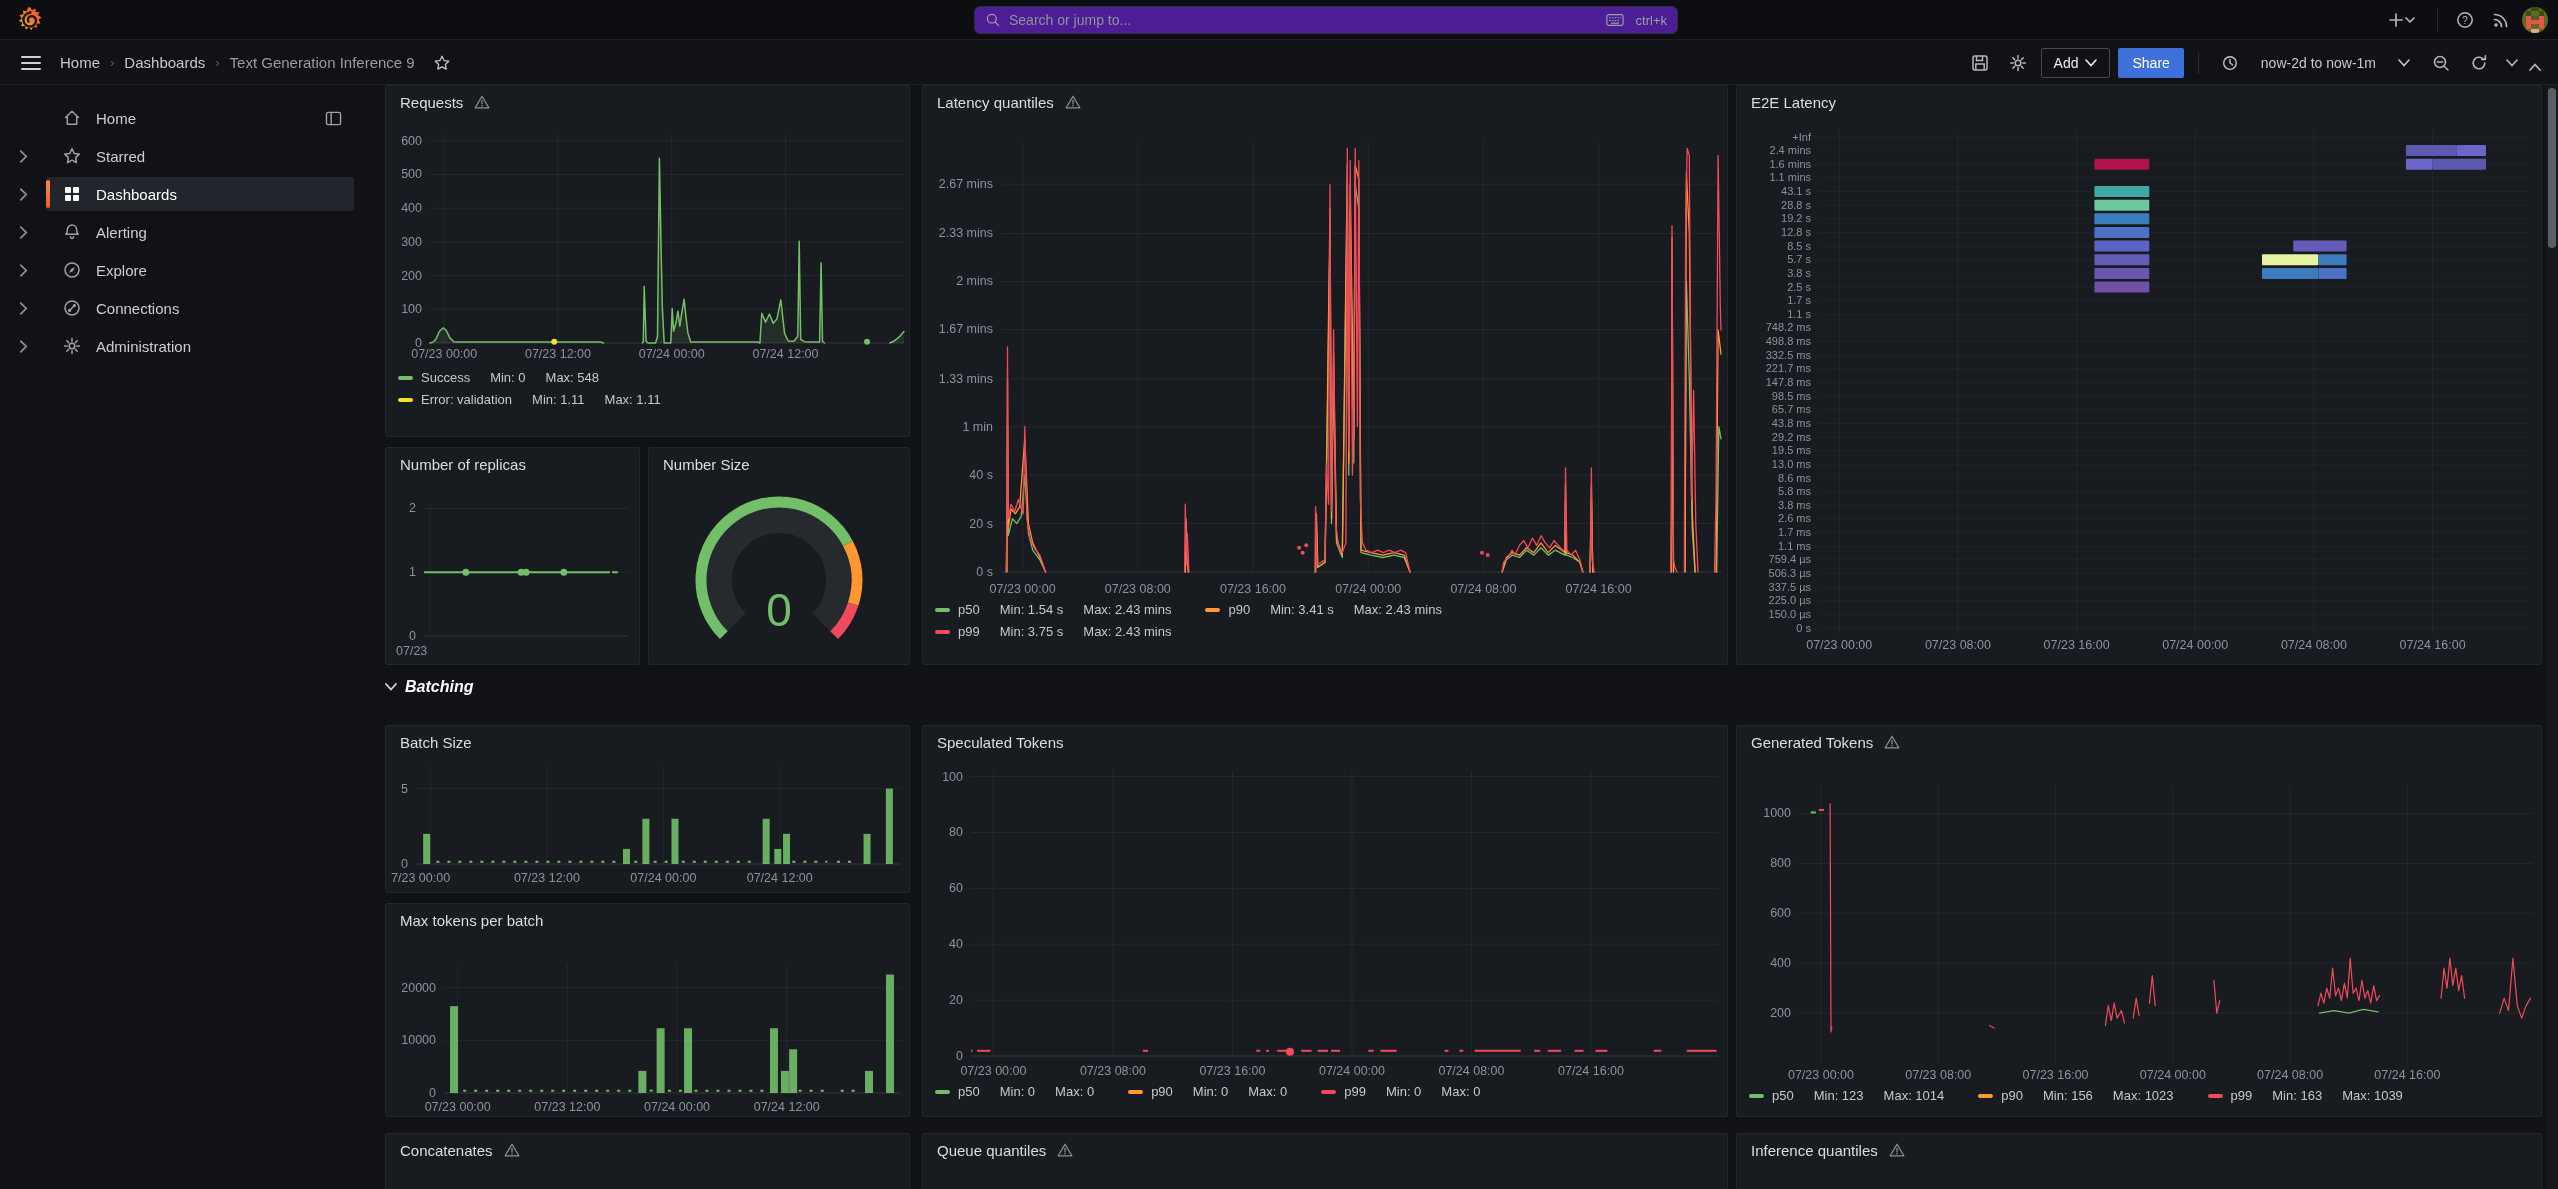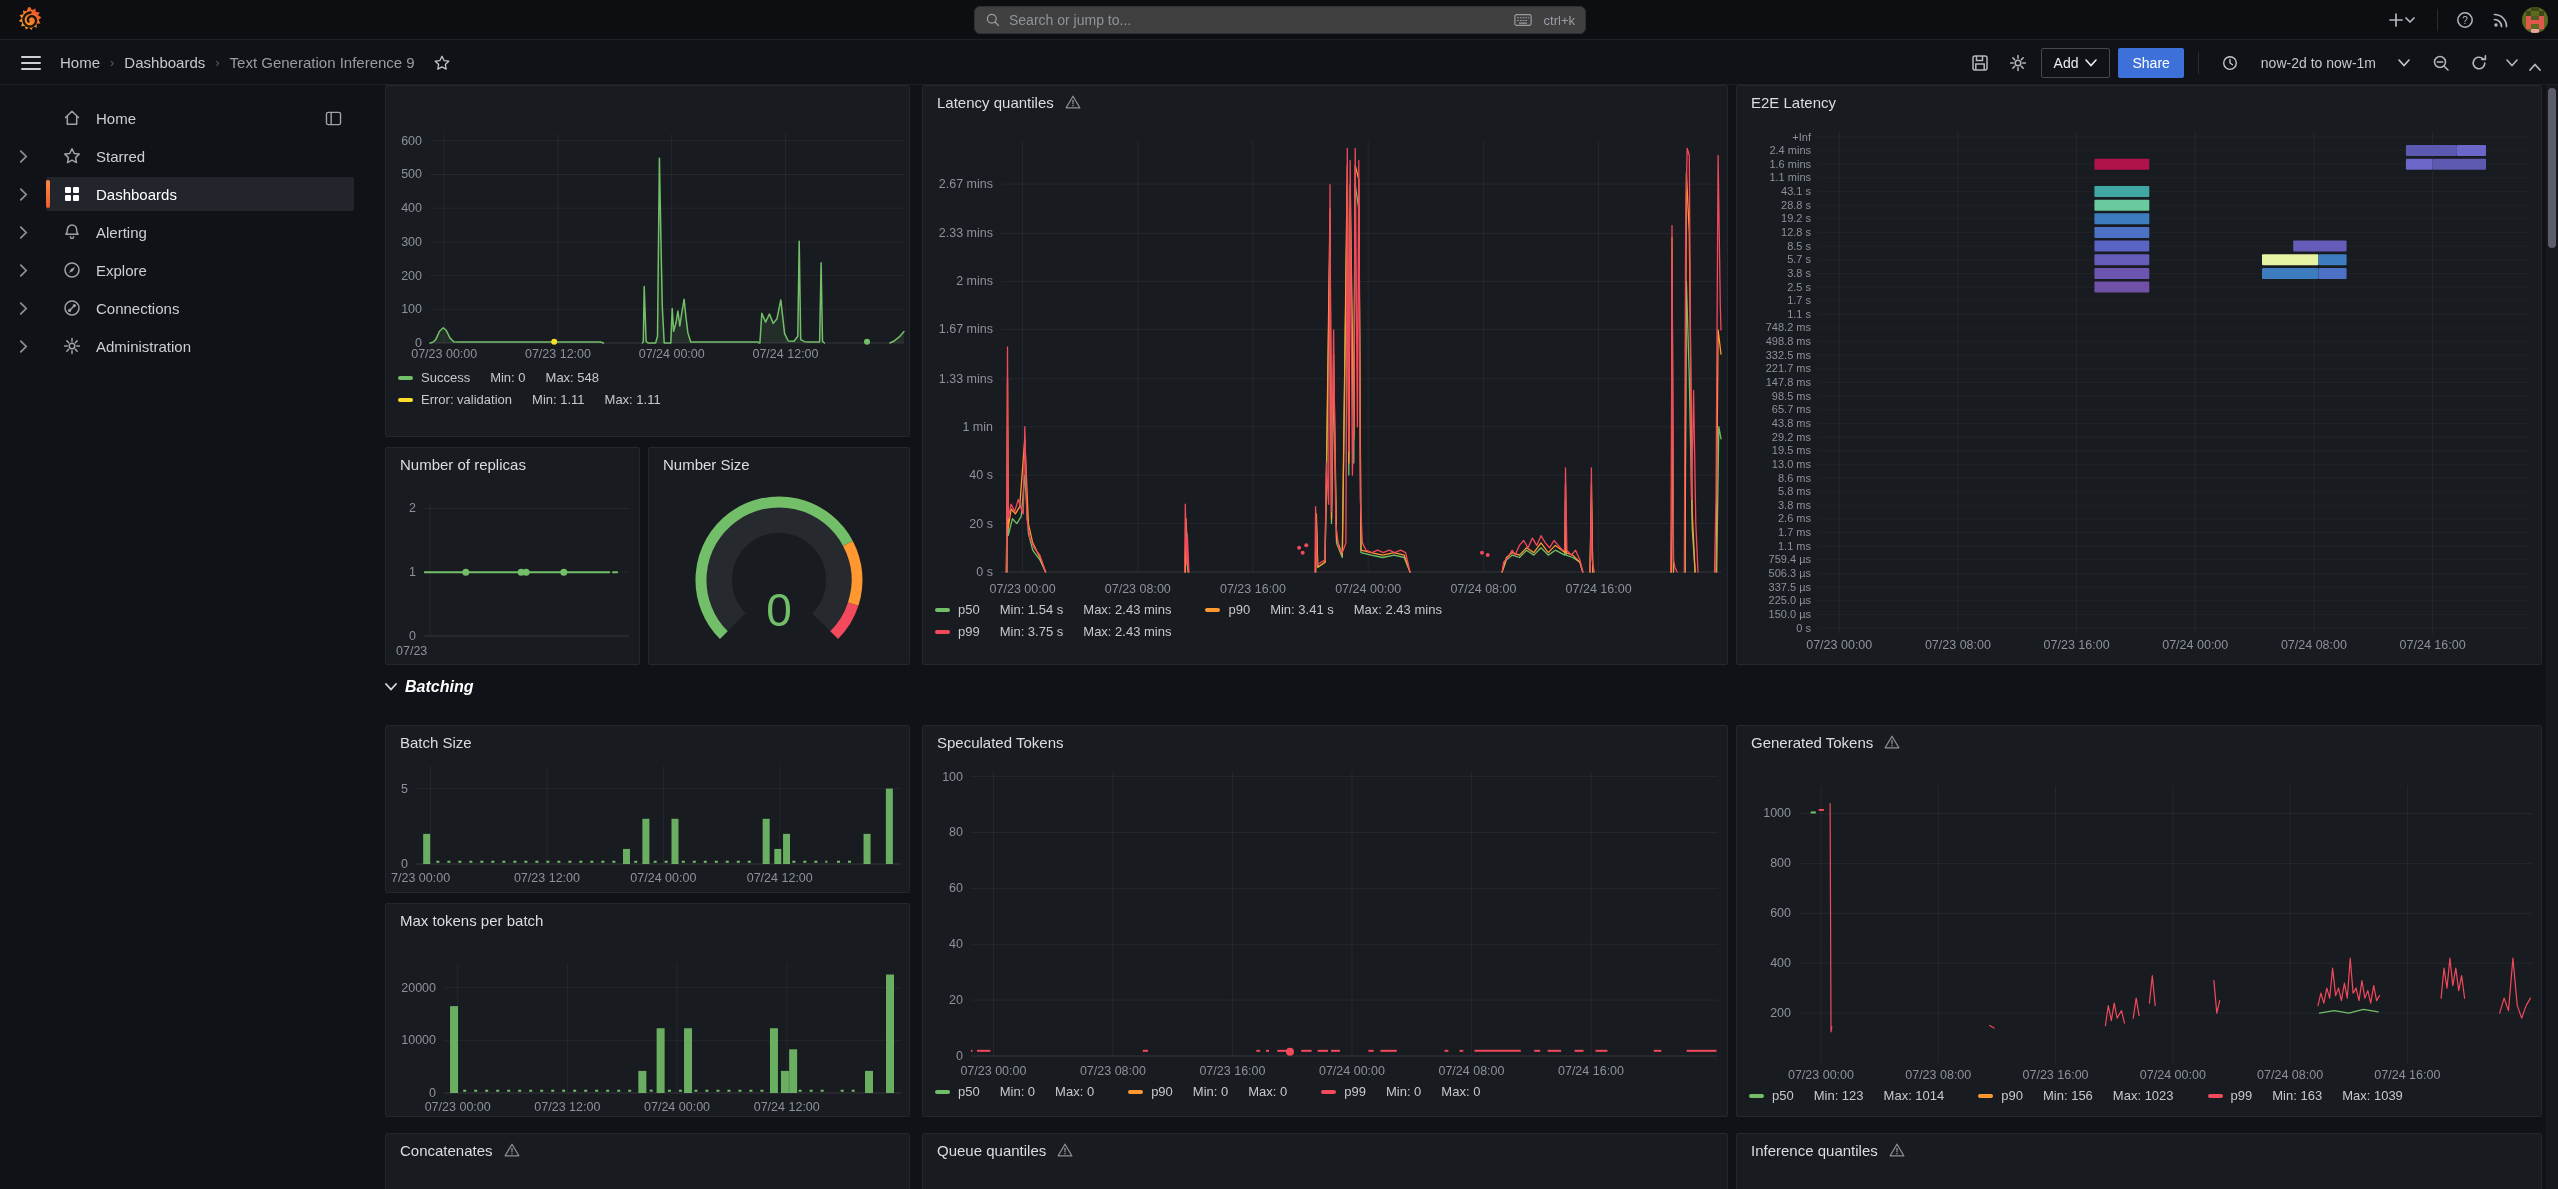--- a/index.html
+++ b/index.html
@@ -4,22 +4,22 @@
 <style>
   * { box-sizing: border-box; margin: 0; padding: 0; }
   html,body { width:2558px; height:1189px; overflow:hidden; background:#111217;
     font-family:"Liberation Sans","DejaVu Sans",sans-serif; color:#d8d9da; }
   svg { display:block; }
 
   
   .topbar { position:absolute; left:0; top:0; width:2558px; height:40px;
     background:#0d0e12; border-bottom:1px solid #1e2026; z-index:5; }
   .logo { position:absolute; left:16px; top:6px; width:28px; height:28px; }
-  .searchbox { position:absolute; left:974px; top:6px; width:612px; height:28px;
-    background:#404040; border:1px solid #2e3038; border-radius:6px;
+  .searchbox { position:absolute; left:974px; top:6px; width:704px; height:28px;
+    background:#4c1d95; border:1px solid #2e3038; border-radius:6px;
     display:flex; align-items:center; padding:0 10px; gap:8px; }
   .searchbox input { flex:1; background:transparent; border:none; outline:none;
     color:#c7c8cc; font-size:14px; font-family:inherit; }
   .searchbox input::placeholder { color:#8f939c; }
   .kbd-hint { display:flex; align-items:center; gap:12px; color:#9a9da5; font-size:13px; }
   .top-right { position:absolute; right:10px; top:0; height:40px; display:flex; align-items:center; gap:6px; }
   .icon-btn { width:30px; height:30px; display:flex; align-items:center; justify-content:center;
     color:#b4b7bd; border-radius:3px; cursor:pointer; }
   .vdiv { width:1px; height:22px; background:#2a2c31; margin:0 6px; }
   .avatar { width:26px; height:26px; border-radius:50%; overflow:hidden; }
@@ -342,20 +342,30 @@
               <path d="M10 2.6 V5.2 M10 14.8 V17.4 M2.6 10 H5.2 M14.8 10 H17.4 M4.8 4.8 L6.6 6.6 M13.4 13.4 L15.2 15.2 M15.2 4.8 L13.4 6.6 M6.6 13.4 L4.8 15.2" stroke="currentColor" stroke-width="1.5" stroke-linecap="round"></path>
             </svg>
           </span>
           <span class="lbl">Administration</span>
         </div>
       </div>
     </div>
 </aside>
 
 <section class="panel" style="left:385px;top:85px;width:525px;height:352px">
+  <div class="panel-title">
+    <span>Requests</span>
+    <span class="warn">
+        <svg width="18" height="18" viewBox="0 0 20 20">
+          <path d="M10 3.6 L17.6 16.4 H2.4 Z" fill="none" stroke="currentColor" stroke-width="1.4" stroke-linejoin="round"></path>
+          <line x1="10" y1="8.2" x2="10" y2="12" stroke="currentColor" stroke-width="1.4" stroke-linecap="round"></line>
+          <circle cx="10" cy="14.2" r="0.9" fill="currentColor"></circle>
+        </svg>
+      </span>
+  </div>
   <div class="chart">
       <svg id="svg-requests" width="523" height="350" viewBox="0 0 523 350">
         <line x1="58.22" x2="58.22" y1="48" y2="257" stroke="rgba(204,204,220,0.07)"></line>
         <text x="58.22" y="272" fill="#8e919d" font-size="12.5" font-family="Liberation Sans, DejaVu Sans, sans-serif" text-anchor="middle">07/23 00:00</text>
         <line x1="171.98000000000002" x2="171.98000000000002" y1="48" y2="257" stroke="rgba(204,204,220,0.07)"></line>
         <text x="171.98000000000002" y="272" fill="#8e919d" font-size="12.5" font-family="Liberation Sans, DejaVu Sans, sans-serif" text-anchor="middle">07/23 12:00</text>
         <line x1="285.74" x2="285.74" y1="48" y2="257" stroke="rgba(204,204,220,0.07)"></line>
         <text x="285.74" y="272" fill="#8e919d" font-size="12.5" font-family="Liberation Sans, DejaVu Sans, sans-serif" text-anchor="middle">07/24 00:00</text>
         <line x1="399.5" x2="399.5" y1="48" y2="257" stroke="rgba(204,204,220,0.07)"></line>
         <text x="399.5" y="272" fill="#8e919d" font-size="12.5" font-family="Liberation Sans, DejaVu Sans, sans-serif" text-anchor="middle">07/24 12:00</text>

